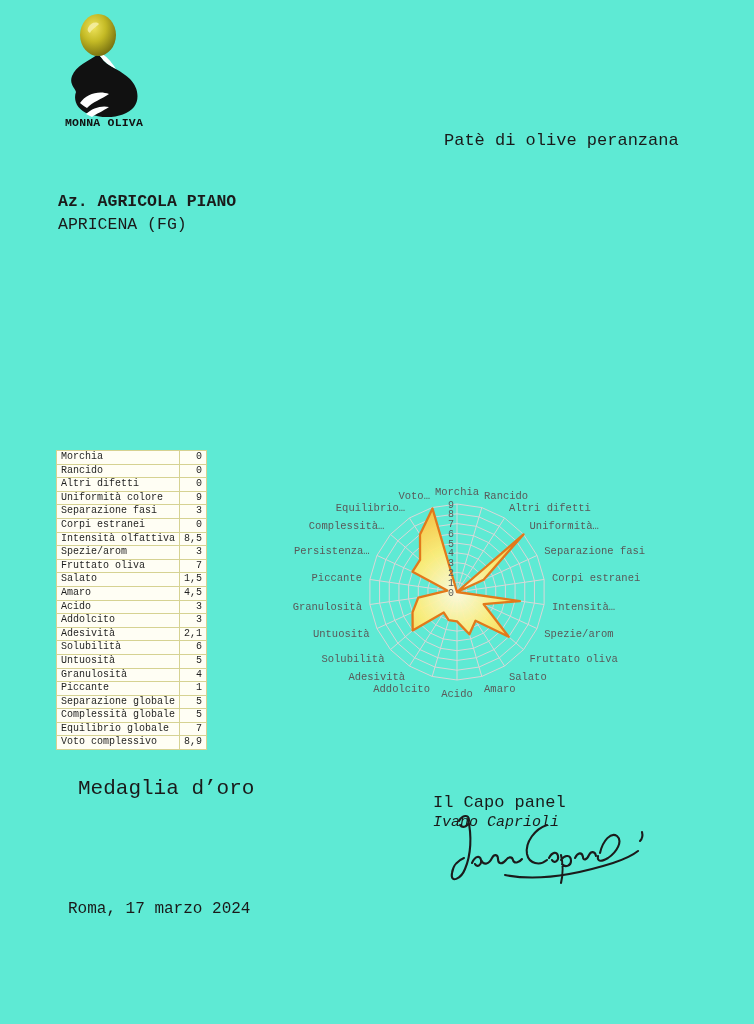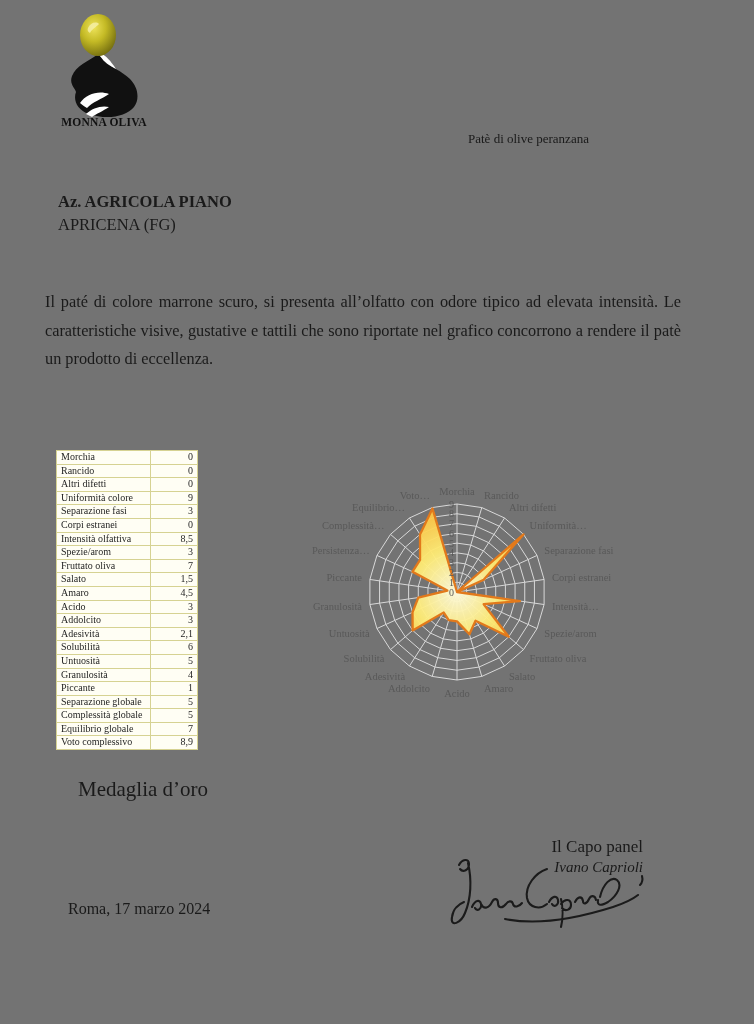--- a/index.html
+++ b/index.html
@@ -1,43 +1,43 @@
 <!DOCTYPE html>
 <html><head>
 <meta charset="utf-8">
 <style>
   html,body{margin:0;padding:0;background:#888;}
   .page{
-    position:relative;width:754px;height:1024px;background:#737373;
-    font-family:Liberation Serif, serif;color:#1a1a1a;
+    position:relative;width:754px;height:1024px;background:#5eead4;
+    font-family:Liberation Mono, monospace;color:#1a1a1a;
     overflow:hidden;margin:0 auto;
   }
   
   .logo{position:absolute;left:52px;top:8px;width:104px;height:124px;}
   .logo svg{display:block;}
   .brand{position:absolute;left:2px;top:108px;width:100px;text-align:center;
     font-weight:bold;font-size:11.5px;letter-spacing:0.2px;color:#111;}
   
-  .doc-title{position:absolute;left:468px;top:131px;font-size:13px;color:#1a1a1a;}
+  .doc-title{position:absolute;left:444px;top:131px;font-size:17px;color:#1a1a1a;}
   .recipient{position:absolute;left:58px;top:190px;font-size:16.5px;line-height:23px;}
   .recipient-name{font-weight:bold;}
   
   .body-par{position:absolute;left:45px;top:288px;width:636px;margin:0;
     font-size:16.3px;line-height:28.5px;text-align:justify;color:#1a1a1a;}
   
   .scores{position:absolute;left:56px;top:450px;width:142px;border-collapse:collapse;
     background:#fffef4;font-size:10px;color:#1f1f1f;}
   .scores td{border:1px solid #d6d292;padding:1px 4px;height:10.6px;line-height:10.6px;white-space:nowrap;}
   .scores td.val{text-align:right;width:38px;}
   
   .chart-wrap{position:absolute;left:288px;top:466px;width:360px;height:250px;}
   .chart-wrap svg{overflow:visible;}
   
   .award{position:absolute;left:78px;top:777px;font-size:21px;}
-  .sig-block{position:absolute;left:433px;top:793px;width:210px;text-align:right;margin-top:44px;}
+  .sig-block{position:absolute;left:433px;top:793px;width:210px;text-align:left;}
   .sig-role{font-size:17px;}
   .sig-name{font-size:15px;font-style:italic;margin-top:2px;}
   .sig-ink{position:absolute;left:12px;top:18px;}
   .date-line{position:absolute;left:68px;top:900px;font-size:16px;}
 </style>
 </head>
 <body>
 
 <div class="page">
 
@@ -71,21 +71,20 @@
     <div class="brand">MONNA OLIVA</div>
   </div>
 
   <div class="doc-title">Patè di olive peranzana</div>
 
   <div class="recipient">
     <div class="recipient-name">Az. AGRICOLA PIANO</div>
     <div class="recipient-city">APRICENA (FG)</div>
   </div>
 
-  <p class="body-par">Il paté di colore marrone scuro, si presenta all’olfatto con odore tipico ad elevata intensità. Le caratteristiche visive, gustative e tattili che sono riportate nel grafico concorrono a rendere il patè un prodotto di eccellenza.</p>
 
   <table class="scores">
     <tbody id="scores-body">
         <tr>
           <td>Morchia</td>
           <td class="val">0</td>
         </tr>
         <tr>
           <td>Rancido</td>
           <td class="val">0</td>

